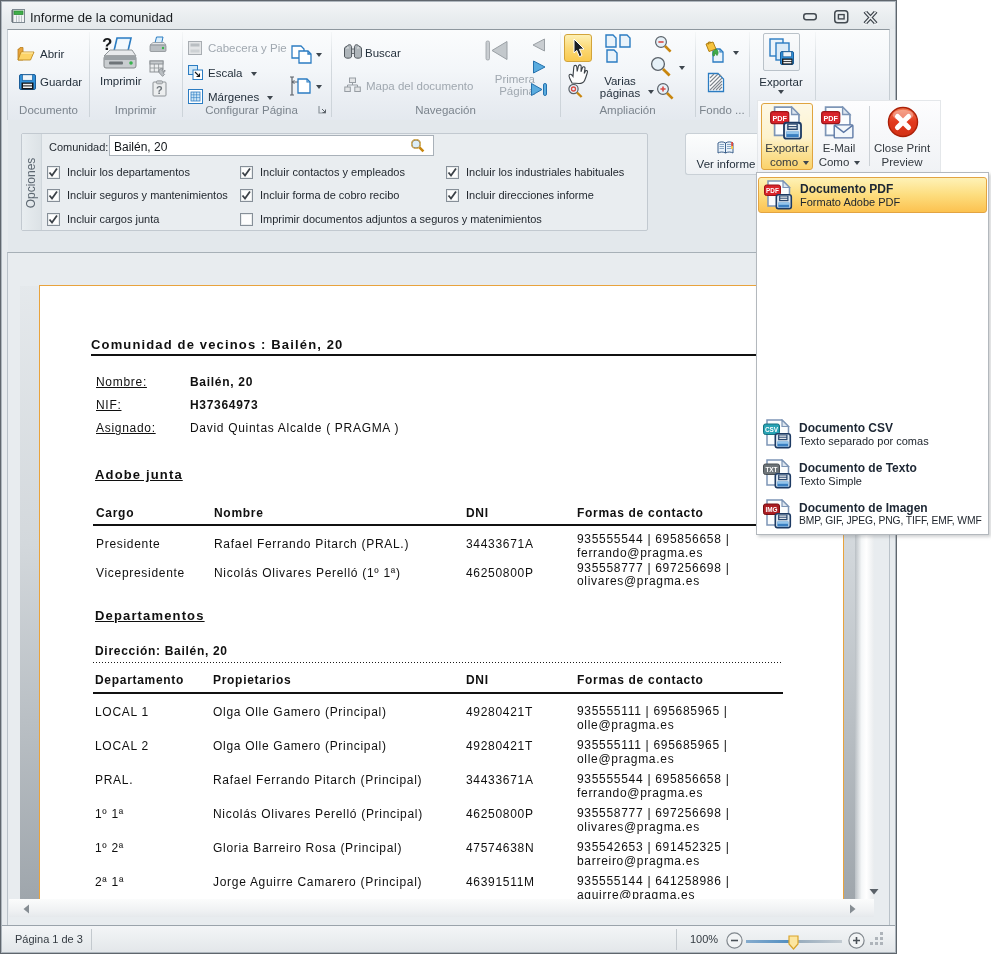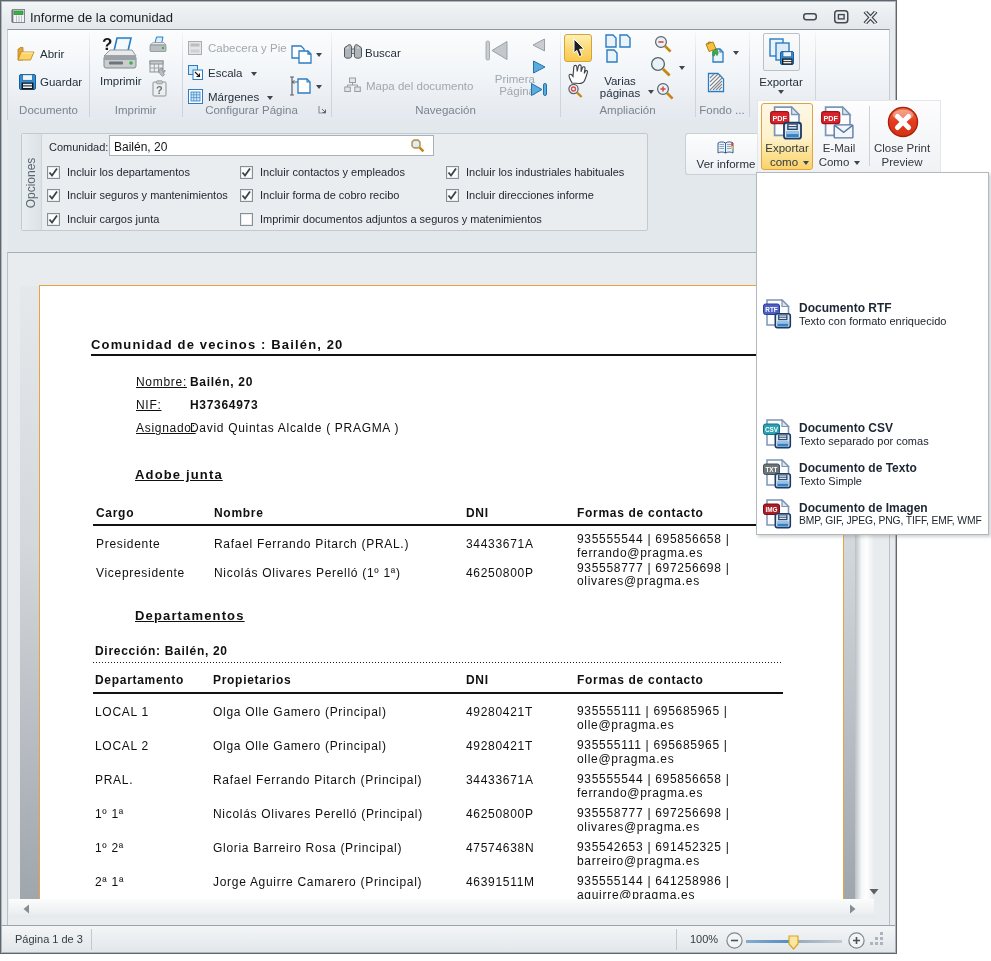--- a/index.html
+++ b/index.html
@@ -31,21 +31,21 @@
   .cbl { position:absolute; font-size:11px; color:#1e242b; white-space:nowrap; }
   #cominput { left:109px; top:135px; width:325px; height:21px; background:#fff; border:1px solid #a9b1b9; }
   #vinforme { left:685px; top:133px; width:74px; height:42px; background:linear-gradient(#fcfdfd,#eef1f4);
       border:1px solid #c9d0d6; border-radius:3px 0 0 3px; border-right:none; }
   #preview { left:7px; top:252px; width:883px; height:673px; background:#e8ecef; overflow:hidden; border-top:1px solid #a7b0b7; border-left:1px solid #bac2c9; border-right:1px solid #bac2c9; }
   #statusbar { left:2px; top:925px; width:893px; height:27px;
      background:linear-gradient(#f3f5f7,#e3e7ea); border-top:1px solid #9aa3ab; font-size:11px; color:#333a41; }
   .rep { position:absolute; font-size:12px; color:#101010; letter-spacing:0.7px; white-space:nowrap; line-height:14px; }
   .reph { font-weight:bold; font-size:13px; letter-spacing:1.15px; }
   .repb { font-weight:bold; }
-  .repu { text-decoration:underline;margin-left:40px; }
+  .repu { text-decoration:underline; }
   .dotl { height:1px; background-image:repeating-linear-gradient(90deg,#1a1a1a 0 1px,transparent 1px 3px); }
   .ovt { position:absolute; font-size:11.5px; color:#33393f; text-align:center; white-space:nowrap; }
   #ovl { left:757px; top:100px; width:184px; height:72px; background:linear-gradient(#fdfdfe,#f0f2f5);
       border:1px solid #e4e7ea; border-bottom:none; }
   #menu { left:756px; top:172px; width:233px; height:363px; background:#fff; border:1px solid #b3b8bd;
       box-shadow:2px 2px 3px rgba(120,125,130,0.35); }
   .mi { position:absolute; left:1px; width:229px; height:36px; }
   .mtitle { position:absolute; left:41px; top:4px; font-size:12px; font-weight:bold; color:#1c2633; white-space:nowrap; }
   .msub { position:absolute; left:41px; top:17.5px; font-size:11px; color:#20262e; white-space:nowrap; }
   .mhl { background:linear-gradient(#fef2b7,#fddd7e 50%,#fcc250); border:1px solid #e3a442; border-radius:3px; }
@@ -498,37 +498,37 @@
         </linearGradient>
       </defs>
 <circle cx="16.5" cy="16.5" r="15" fill="url(#rg)"></circle>
 <circle cx="16.5" cy="16.5" r="15" fill="none" stroke="#aa2008" stroke-width="1.4"></circle>
 <ellipse cx="16.5" cy="9.5" rx="10.5" ry="5.6" fill="#ffffff" opacity="0.35"></ellipse>
 <path d="M10.8 10.8 L22.2 22.2 M22.2 10.8 L10.8 22.2" fill="none" stroke="#fff" stroke-width="5.2" stroke-linecap="round"></path>
 </svg>
 <div class="abs ovt" style="left:867px;top:142px;width:70px">Close Print</div>
 <div class="abs ovt" style="left:867px;top:156px;width:70px">Preview</div>
 <div id="menu" class="abs">
- <div class="mi" style="top:124px">
+ <div class="mi mhl" style="top:4px">
   <div style="position:absolute;left:5px;top:2px"><svg width="29" height="30" viewBox="0 0 29 30">
 <path d="M4 1 L19 1 L25.5 7.5 L25.5 26 L4 26 Z" fill="#fbfdfe" stroke="#7d95b6" stroke-width="1.5"></path>
 <path d="M19 1 L19 7.5 L25.5 7.5 Z" fill="#dde6ef" stroke="#7d95b6" stroke-width="1.2"></path>
-<rect x="0.5" y="5" width="16" height="10.5" rx="2" fill="#4c5fc4" stroke="#2f3d8e"></rect>
-<text x="8.5" y="13" font-family="Liberation Sans" font-size="6.4" font-weight="bold" fill="#fff" text-anchor="middle">RTF</text>
+<rect x="0.5" y="5" width="16" height="10.5" rx="2" fill="#d8232a" stroke="#9c1317"></rect>
+<text x="8.5" y="13" font-family="Liberation Sans" font-size="6.4" font-weight="bold" fill="#fff" text-anchor="middle">PDF</text>
 <g transform="translate(11.5,14)">
 <rect x="0.8" y="0.8" width="15" height="14" rx="2.2" fill="#dce8f2" stroke="#1d3a63" stroke-width="1.6"></rect>
 <rect x="3.6" y="1.6" width="9.4" height="5.6" fill="#28466e"></rect>
 <rect x="4.8" y="2.5" width="7" height="1.2" fill="#f2f5f8"></rect>
 <rect x="4.8" y="4.7" width="7" height="1.2" fill="#f2f5f8"></rect>
 <rect x="2.8" y="8.6" width="11" height="5" fill="#3a7fc1"></rect>
 <rect x="2.8" y="8.6" width="11" height="2.2" fill="#93c5ec"></rect>
 </g>
           </svg></div>
-  <div class="mtitle">Documento RTF</div>
-  <div class="msub">Texto con formato enriquecido</div>
+  <div class="mtitle">Documento PDF</div>
+  <div class="msub">Formato Adobe PDF</div>
  </div>
  <div class="mi" style="top:284px">
   <div style="position:absolute;left:5px;top:2px"><svg width="29" height="30" viewBox="0 0 29 30">
 <path d="M4 1 L19 1 L25.5 7.5 L25.5 26 L4 26 Z" fill="#fbfdfe" stroke="#7d95b6" stroke-width="1.5"></path>
 <path d="M19 1 L19 7.5 L25.5 7.5 Z" fill="#dde6ef" stroke="#7d95b6" stroke-width="1.2"></path>
 <rect x="0.5" y="5" width="16" height="10.5" rx="2" fill="#6d7478" stroke="#494f53"></rect>
 <text x="8.5" y="13" font-family="Liberation Sans" font-size="6.4" font-weight="bold" fill="#fff" text-anchor="middle">TXT</text>
 <g transform="translate(11.5,14)">
 <rect x="0.8" y="0.8" width="15" height="14" rx="2.2" fill="#dce8f2" stroke="#1d3a63" stroke-width="1.6"></rect>
 <rect x="3.6" y="1.6" width="9.4" height="5.6" fill="#28466e"></rect>

